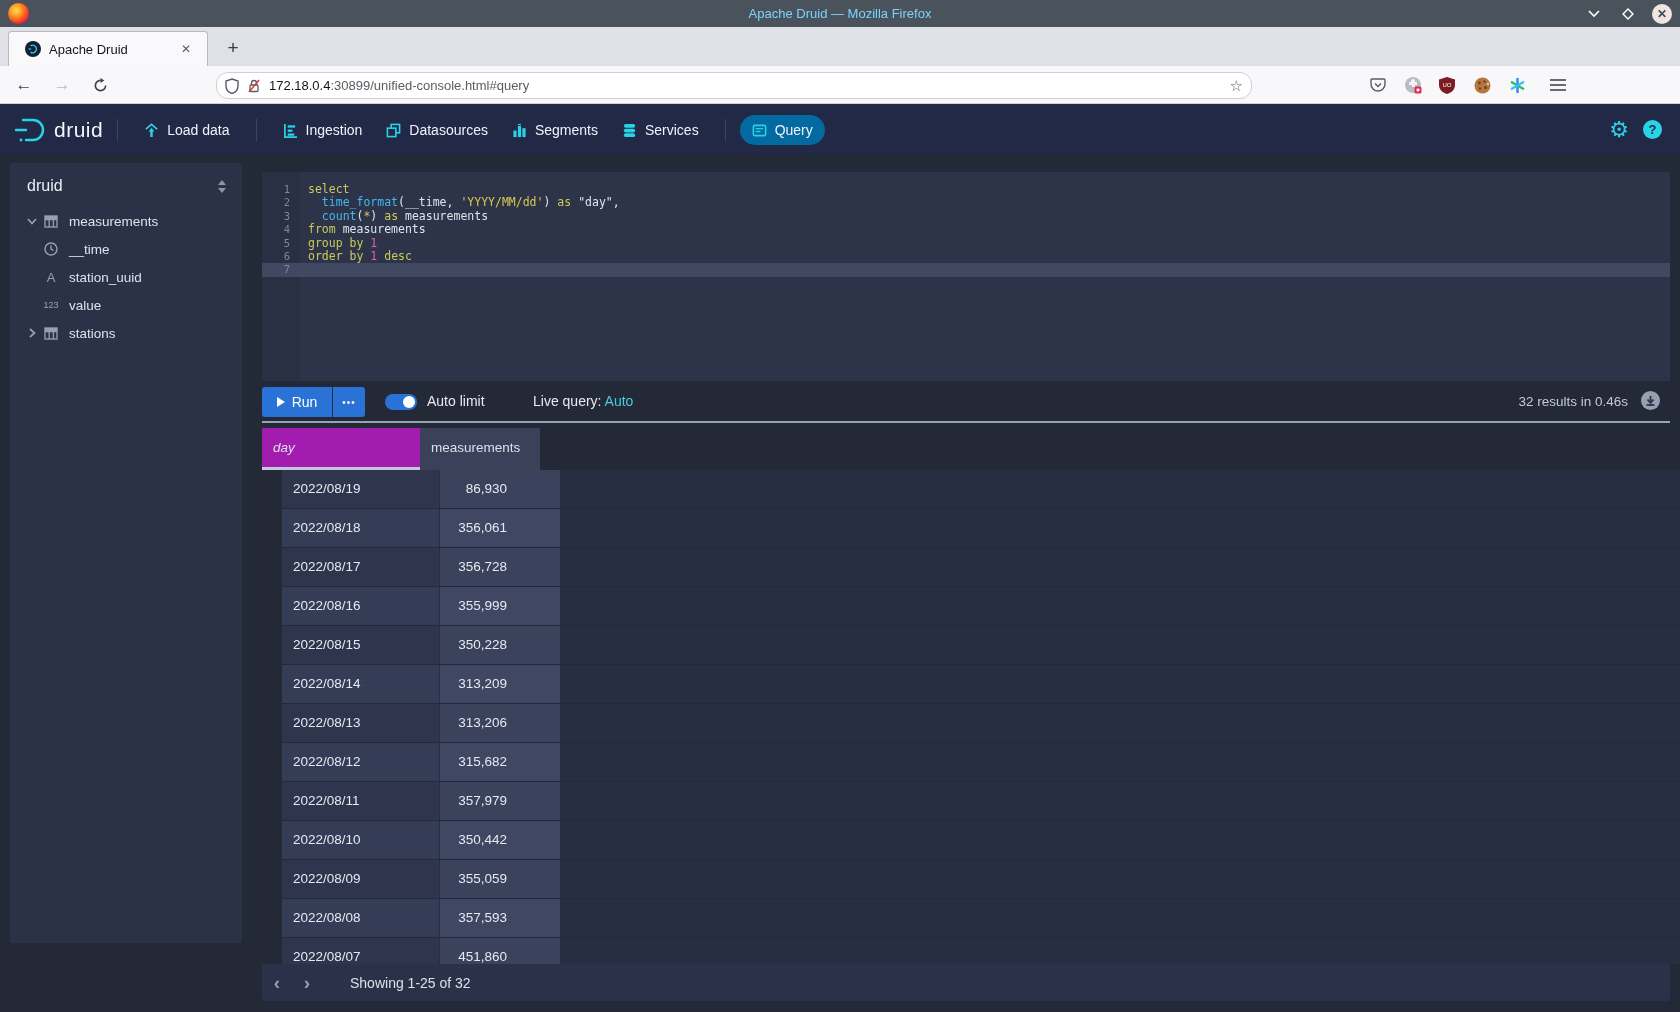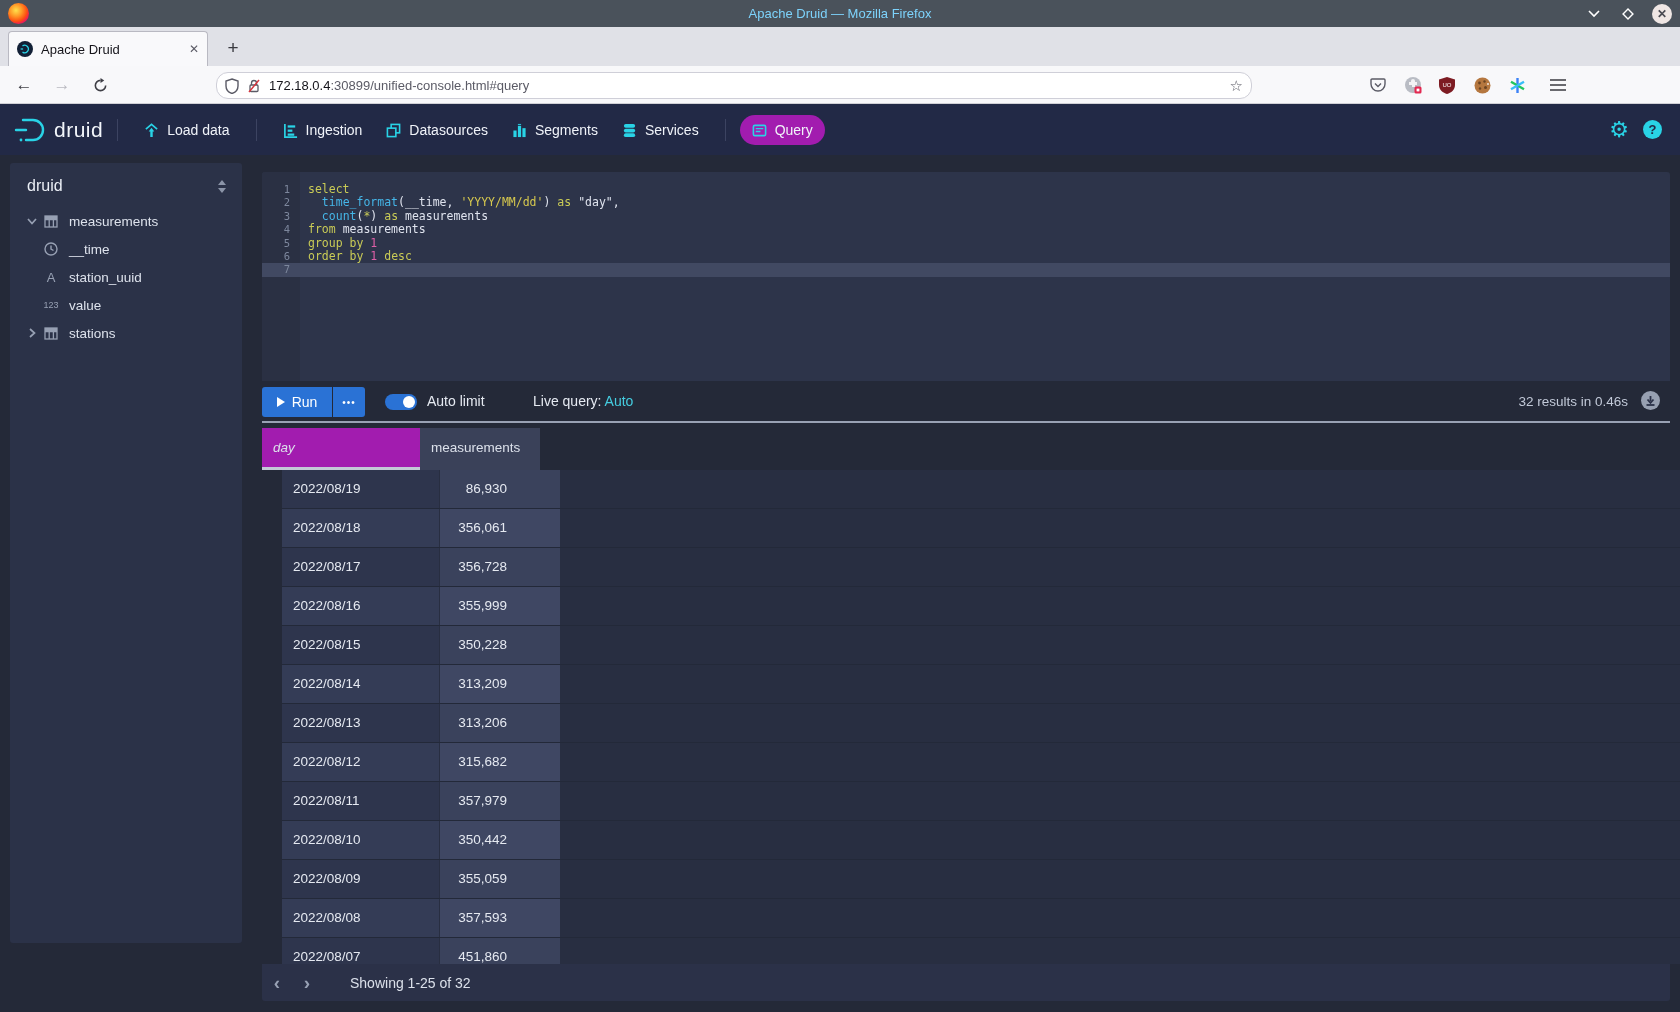--- a/index.html
+++ b/index.html
@@ -13,21 +13,21 @@
              background:radial-gradient(circle at 38% 35%, #ffe14d 0%, #ff9726 32%, #fd4e12 58%, #e3007f 82%, #722291 100%); }
   .win-title { position:absolute; left:0; right:0; top:0; height:27px; line-height:27px; text-align:center;
                color:#7dd3fc; font-size:13px; }
   .win-btns { position:absolute; right:8px; top:0; height:27px; display:flex; align-items:center; gap:14px; }
   .wb { width:20px; height:20px; display:flex; align-items:center; justify-content:center; color:#fff; }
   .wb-close { background:#efe6e4; border-radius:50%; color:#4a4a52; font-size:12px; font-weight:bold; }
 
   .tabstrip { position:absolute; left:0; top:27px; width:1680px; height:39px; background:#e0e1e7; }
   .tab { position:absolute; left:8px; top:4px; width:200px; height:35px; background:#f9f9fb;
          border:1px solid #b9b9c2; border-bottom:none; border-radius:4px 4px 0 0;
-         display:flex; align-items:center; padding:0 8px; gap:8px; }
+         display:flex; align-items:center; padding:0 16px; gap:8px; }
   .tab-title { flex:1; font-size:13px; color:#15141a; white-space:nowrap; overflow:hidden; }
   .tab-close { color:#5b5b66; font-size:12px; }
   .favicon { width:16px; height:16px; border-radius:50%; background:#122036; display:flex; align-items:center; justify-content:center; }
   .newtab { position:absolute; left:218px; top:6px; width:30px; height:30px; display:flex; align-items:center;
             justify-content:center; color:#3a3a40; font-size:19px; }
 
   .navbar { position:absolute; left:0; top:66px; width:1680px; height:38px; background:#f8f8fa; border-bottom:1px solid #d0d0d6; }
   .nav-ico { position:absolute; top:0; height:38px; display:flex; align-items:center; justify-content:center; width:28px; font-size:17px; }
   .urlbar { position:absolute; left:216px; top:6px; width:1036px; height:27px; background:#ffffff;
             border:1px solid #cfcfd8; border-radius:12px; display:flex; align-items:center; padding:0 8px; gap:8px; }
@@ -35,21 +35,21 @@
   .url-host { color:#15141a; }
   .tool-ico { position:absolute; top:5px; width:28px; height:28px; display:flex; align-items:center; justify-content:center; }
 
   
   .druidbar { position:absolute; left:0; top:104px; width:1680px; height:51px; background:#222946;
               display:flex; align-items:center; color:#ffffff; }
   .brand { display:flex; align-items:center; gap:8px; margin-left:14px; }
   .brand-name { font-size:21px; color:#f2f5fa; letter-spacing:.5px; }
   .vsep { width:1px; height:22px; background:#3c4361; margin:0 14px; }
   .nav-btn { display:flex; align-items:flex-end; gap:8px; padding:7px 12px; border-radius:16px; font-size:14px; color:#f0f3f9; }
-  .nav-btn.active { background:#a21caf; }
+  .nav-btn.active { background:#0369a1; }
   .druid-right { position:absolute; right:18px; top:0; height:51px; display:flex; align-items:center; gap:14px; }
   .gear { color:#29d3e6; font-size:22px; line-height:1; }
   .help { width:19px; height:19px; border-radius:50%; background:#29d3e6; color:#222946; font-weight:bold;
           font-size:13px; display:flex; align-items:center; justify-content:center; }
 
   
   .sidebar { position:absolute; left:10px; top:163px; width:232px; height:780px; background:#2b3248; border-radius:3px; }
   .sb-head { display:flex; align-items:center; justify-content:space-between; padding:14px 16px 12px 17px; }
   .sb-title { font-size:16px; color:#eaeef5; }
   .caret-v { display:flex; flex-direction:column; gap:3px; }

